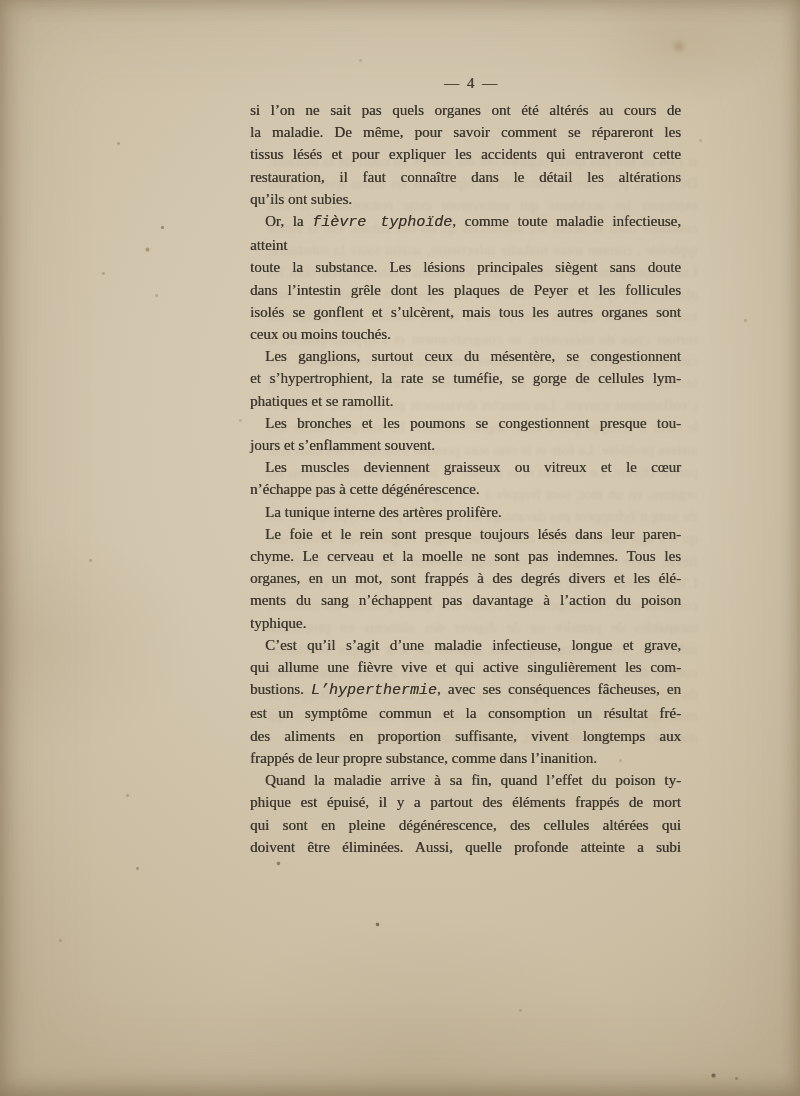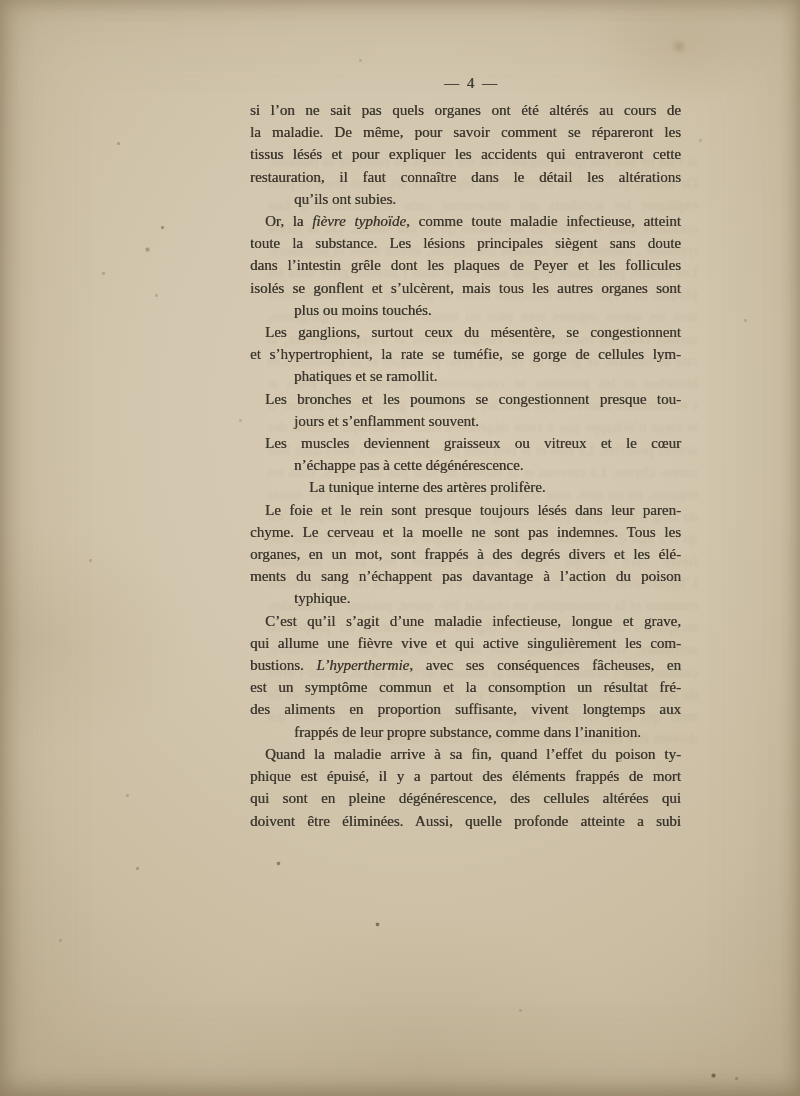--- a/index.html
+++ b/index.html
@@ -28,23 +28,23 @@
     font-size:15px;line-height:22px;color:#3b352b;
     letter-spacing:2px;
     text-shadow:.4px 0 0 rgba(58,52,44,.7);
   }
   .textcol{
     position:absolute;left:250px;top:99px;width:431px;
     font-size:15px;line-height:22.2px;color:#3a342c;
     text-shadow:.4px 0 0 rgba(58,52,44,.72);
   }
   .line{text-align:justify;text-align-last:justify;}
-  .line.end{text-align-last:left;margin-left:44px;}
+  .line.end{text-align-last:left;}
   .line.indent{text-indent:15px;}
-  .it{font-style:italic;}
+  .it{font-style:italic;font-family:Liberation Mono, monospace;}
   .ghost{
     position:absolute;left:267px;top:150px;width:431px;height:700px;
     font-size:15px;line-height:22.2px;color:#5f5440;
     text-align:justify;opacity:.085;
     transform:scaleX(-1);filter:blur(1.1px);
     overflow:hidden;pointer-events:none;
   }
   .specks{
     position:absolute;left:0;top:0;width:1px;height:1px;border-radius:50%;
     background:transparent;
@@ -85,21 +85,21 @@
   <div class="textcol">
       <div class="line"><span>si l’on ne sait pas quels organes ont été altérés au cours de</span></div>
       <div class="line"><span>la maladie. De même, pour savoir comment se répareront les</span></div>
       <div class="line"><span>tissus lésés et pour expliquer les accidents qui entraveront cette</span></div>
       <div class="line"><span>restauration, il faut connaître dans le détail les altérations</span></div>
       <div class="line end"><span>qu’ils ont subies.</span></div>
       <div class="line indent"><span>Or, la </span><span class="it">fièvre typhoïde</span><span>, comme toute maladie infectieuse, atteint</span></div>
       <div class="line"><span>toute la substance. Les lésions principales siègent sans doute</span></div>
       <div class="line"><span>dans l’intestin grêle dont les plaques de Peyer et les follicules</span></div>
       <div class="line"><span>isolés se gonflent et s’ulcèrent, mais tous les autres organes sont</span></div>
-      <div class="line end"><span>plus ou moins touchés.</span></div>
+      <div class="line end"><span>ceux ou moins touchés.</span></div>
       <div class="line indent"><span>Les ganglions, surtout ceux du mésentère, se congestionnent</span></div>
       <div class="line"><span>et s’hypertrophient, la rate se tuméfie, se gorge de cellules lym-</span></div>
       <div class="line end"><span>phatiques et se ramollit.</span></div>
       <div class="line indent"><span>Les bronches et les poumons se congestionnent presque tou-</span></div>
       <div class="line end"><span>jours et s’enflamment souvent.</span></div>
       <div class="line indent"><span>Les muscles deviennent graisseux ou vitreux et le cœur</span></div>
       <div class="line end"><span>n’échappe pas à cette dégénérescence.</span></div>
       <div class="line indent end"><span>La tunique interne des artères prolifère.</span></div>
       <div class="line indent"><span>Le foie et le rein sont presque toujours lésés dans leur paren-</span></div>
       <div class="line"><span>chyme. Le cerveau et la moelle ne sont pas indemnes. Tous les</span></div>

